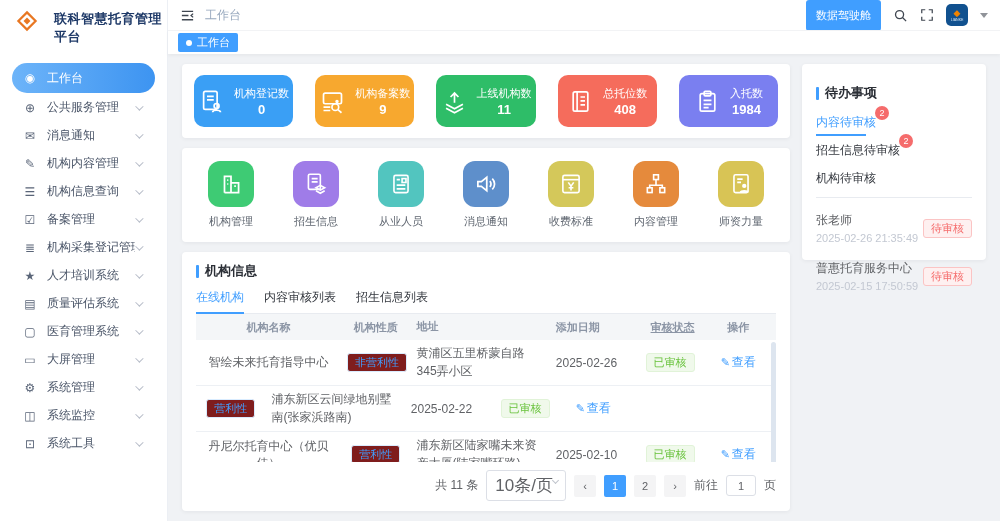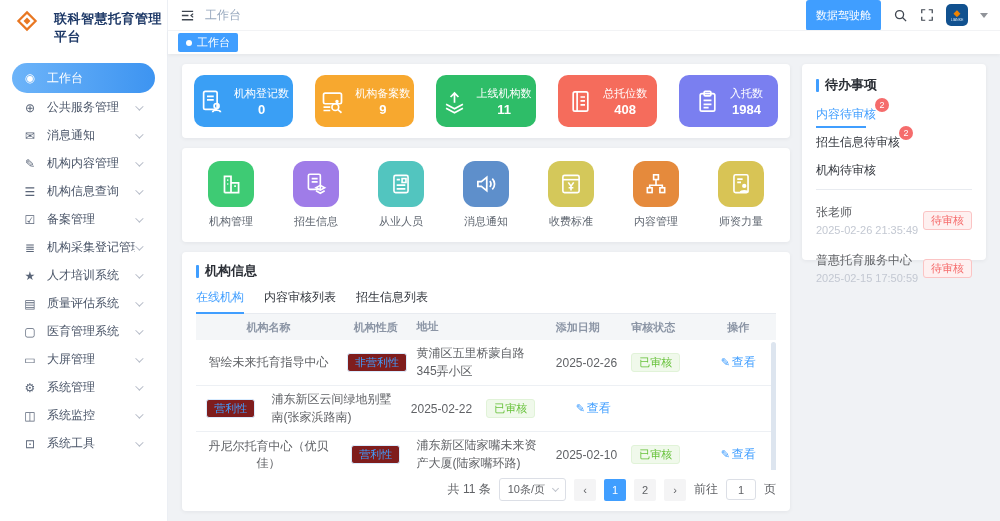--- a/index.html
+++ b/index.html
@@ -70,39 +70,39 @@
   .table-card { flex:1; min-height:0; padding:10px 14px; display:flex; flex-direction:column; }
   .tabs { display:flex; gap:20px; font-size:12px; margin-top:9px; border-bottom:1px solid #e8ebf0; }
   .tab { padding-bottom:7px; color:#34383f; cursor:pointer; position:relative; }
   .tab.active { color:#409eff; }
   .tab.active::after { content:""; position:absolute; left:0; right:0; bottom:-1px; height:2px; background:#409eff; }
   .thead { display:flex; align-items:center; background:#f4f6f8; height:26px; font-size:11px; font-weight:bold; color:#8b95a5; }
   .tbody { flex:1; min-height:0; overflow:hidden; position:relative; }
   .trow { display:flex; align-items:center; min-height:46px; border-bottom:1px solid #edf0f4; font-size:12px; color:#606266; }
   .td { padding:4px 6px; }
   .c-name{width:25%; text-align:center;} .c-type{width:12%; text-align:center;}
-  .c-addr{width:24%; line-height:1.45;} .c-date{width:13%;} .c-status{width:13%; text-align:left;} .c-action{width:13%; text-align:center;}
+  .c-addr{width:24%; line-height:1.45;} .c-date{width:13%;} .c-status{width:13%; text-align:right;text-decoration:underline;} .c-action{width:13%; text-align:center;}
   .pill { display:inline-block; font-size:11px; padding:1px 7px; border-radius:3px; white-space:nowrap; }
   .pill.blue  { color:#409eff; background:#7f1d1d; border:1px solid #d9ecff; }
   .pill.green { color:#67c23a; background:#f0f9eb; border:1px solid #e1f3d8; }
   .pill.pink  { color:#f56c6c; background:#fef0f0; border:1px solid #fbc4c4; }
   .link { color:#409eff; cursor:pointer; white-space:nowrap; }
   .link .edit-icon { font-size:11px; margin-right:2px; }
   .v-scrollbar { position:absolute; right:0; top:2px; width:5px; height:138px; border-radius:3px; background:#dde5ef; }
 
   
   .pagination { display:flex; align-items:center; justify-content:flex-end; gap:8px; padding-top:8px; font-size:12px; color:#606266; }
-  .psel { position:relative; border:1px solid #dcdfe6; border-radius:3px; padding:3px 20px 3px 8px; font-size:11px; color:#606266; cursor:pointer; }
+  .psel { position:relative; border:1px solid #dcdfe6; border-radius:3px; padding:3px 12px 3px 8px; font-size:17px; color:#606266; cursor:pointer; }
   .psel .sel-chev { position:absolute; right:7px; top:7px; width:5px; height:5px; border-right:1px solid #c0c4cc; border-bottom:1px solid #c0c4cc; transform:rotate(45deg); }
   .pbtn { min-width:22px; height:22px; border-radius:2px; background:#f4f4f5; color:#606266; display:flex; align-items:center; justify-content:center; font-size:11px; cursor:pointer; }
   .pbtn.active { background:#409eff; color:#fff; }
   .goto-input { width:30px; height:21px; border:1px solid #dcdfe6; border-radius:3px; text-align:center; font-size:11px; color:#606266; }
 
   
-  .todo-card { padding:12px 14px; height:196px; display:flex; flex-direction:column; }
+  .todo-card { padding:20px 14px; height:196px; display:flex; flex-direction:column; }
   .todo-tabs { display:flex; flex-wrap:wrap; column-gap:22px; row-gap:9px; font-size:12px; margin-top:12px; padding-bottom:8px; border-bottom:1px solid #e8ebf0; }
   .todo-tab { position:relative; color:#34383f; cursor:pointer; padding-bottom:2px; }
   .todo-tab.active { color:#409eff; }
   .todo-tab.active::after { content:""; position:absolute; left:0; right:10px; bottom:-3px; height:2px; background:#409eff; }
   .tab-badge { position:absolute; top:-8px; right:-13px; min-width:14px; height:14px; border-radius:8px; background:#f56c6c; color:#fff; font-size:9px; display:flex; align-items:center; justify-content:center; padding:0 3px; }
   .tab-badge:empty { display:none; }
   .todo-list { margin-top:6px; }
   .todo-item { display:flex; align-items:center; justify-content:space-between; padding:8px 0; }
   .ti-name { font-size:12px; color:#606266; }
   .ti-time { font-size:11px; color:#c3c8d2; margin-top:3px; }

